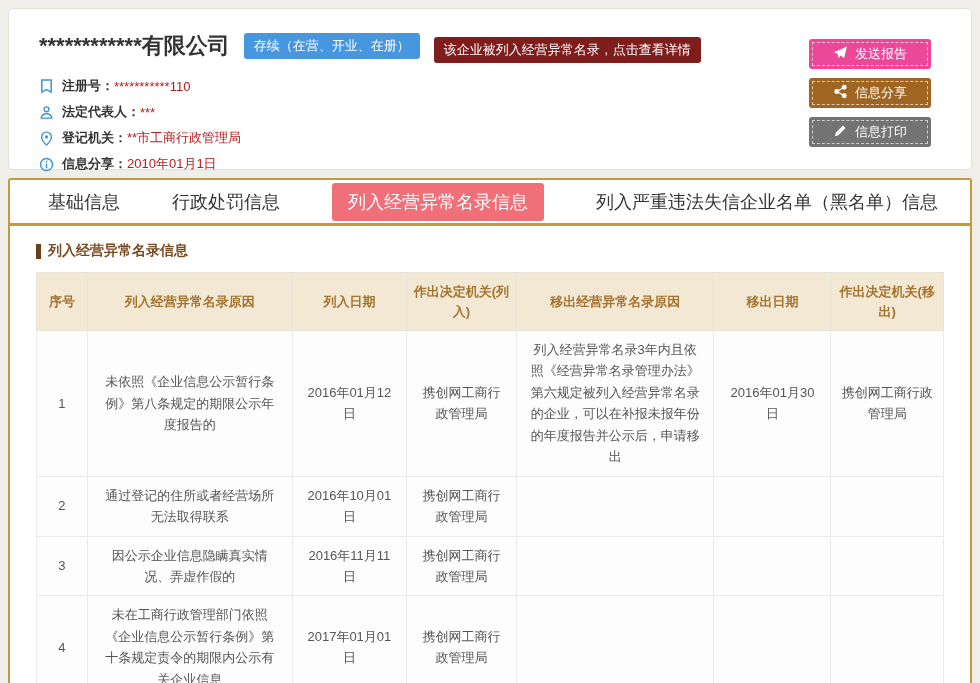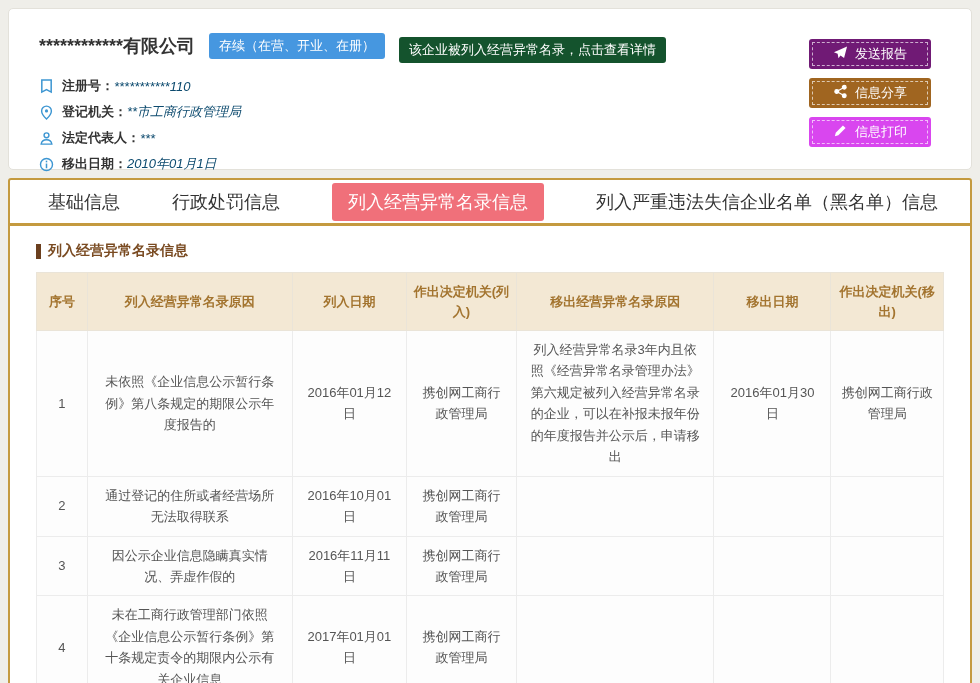--- a/index.html
+++ b/index.html
@@ -13,40 +13,40 @@
   .header-card {
     position:relative;
     margin:8px;
     background:#fff;
     border:1px solid #e3e1da;
     border-radius:5px;
     padding:20px 30px 16px 30px;
     height:162px;
   }
   .title-row { display:flex; align-items:center; }
-  .company-name { font-size:18px; font-weight:bold; color:#333; letter-spacing:0; }
+  .company-name { font-size:22px; font-weight:bold; color:#333; letter-spacing:0; }
   .badge { margin-left:14px; font-size:13px; color:#fff; padding:4px 10px; border-radius:3px; white-space:nowrap; }
   .badge-blue { background:#4697e0; }
-  .badge-red  { background:#14532d; cursor:pointer;margin-top:8px; }
+  .badge-red  { background:#7f1d1d; cursor:pointer;margin-top:8px; }
   .info-list { margin-top:10px; }
   .info-line { display:flex; align-items:center; height:26px; font-size:13px; }
   .info-line .ic { width:15px; height:15px; margin-right:8px; flex:0 0 15px; }
   .info-line .lbl { font-weight:bold; color:#333; }
-  .info-line .val { color:#0c4a6e;font-style:italic; }
+  .info-line .val { color:#b91c1c; }
   .action-col { position:absolute; top:30px; right:40px; width:122px; }
   .action-btn {
     display:flex; align-items:center; justify-content:center;
     width:122px; height:30px; margin-bottom:9px;
     color:#fff; font-size:13px; border:none; border-radius:3px;
     outline:1px dashed rgba(255,255,255,.65); outline-offset:-4px;
     cursor:pointer; gap:7px;
   }
-  .btn-report { background:#701a75; }
+  .btn-report { background:#ec4899; }
   .btn-share  { background:#a06520; }
-  .btn-print  { background:#d946ef; }
+  .btn-print  { background:#737373; }
   .action-btn svg { width:15px; height:15px; }
   
   .main-panel {
     margin:0 8px 8px 8px;
     background:#fff;
     border:2px solid #c49a3f;
     border-radius:3px;
   }
   .tab-bar { display:flex; align-items:center; height:46px; padding:0 12px; border-bottom:3px solid #c49a3f; }
   .tab {
@@ -89,46 +89,46 @@
         <svg viewBox="0 0 16 16">
             <path d="M3 1h10v13l-5-2.6L3 14z" fill="none" stroke="#3d96d2" stroke-width="1.6"></path>
           </svg>
       </span>
       <span class="lbl">注册号：</span>
       <span class="val">***********110</span>
     </div>
     <div class="info-line">
       <span class="ic">
         <svg viewBox="0 0 16 16">
+            <circle cx="8" cy="4.6" r="2.6" fill="none" stroke="#3d96d2" stroke-width="1.5"></circle>
+            <path d="M2.3 14c.5-3 2.8-4.6 5.7-4.6s5.2 1.6 5.7 4.6z" fill="none" stroke="#3d96d2" stroke-width="1.5"></path>
+          </svg>
+      </span>
+      <span class="lbl">法定代表人：</span>
+      <span class="val">***</span>
+    </div>
+    <div class="info-line">
+      <span class="ic">
+        <svg viewBox="0 0 16 16">
             <path d="M8 1.2a5.2 5.2 0 0 0-5.2 5.2C2.8 10 8 15 8 15s5.2-5 5.2-8.6A5.2 5.2 0 0 0 8 1.2z" fill="none" stroke="#3d96d2" stroke-width="1.5"></path>
             <circle cx="8" cy="6.3" r="1.7" fill="#3d96d2"></circle>
           </svg>
       </span>
       <span class="lbl">登记机关：</span>
       <span class="val">**市工商行政管理局</span>
-    </div>
-    <div class="info-line">
-      <span class="ic">
-        <svg viewBox="0 0 16 16">
-            <circle cx="8" cy="4.6" r="2.6" fill="none" stroke="#3d96d2" stroke-width="1.5"></circle>
-            <path d="M2.3 14c.5-3 2.8-4.6 5.7-4.6s5.2 1.6 5.7 4.6z" fill="none" stroke="#3d96d2" stroke-width="1.5"></path>
-          </svg>
-      </span>
-      <span class="lbl">法定代表人：</span>
-      <span class="val">***</span>
     </div>
     <div class="info-line">
       <span class="ic">
         <svg viewBox="0 0 16 16">
             <circle cx="8" cy="8" r="6.4" fill="none" stroke="#3d96d2" stroke-width="1.5"></circle>
             <rect x="7.2" y="7" width="1.6" height="5" fill="#3d96d2"></rect>
             <rect x="7.2" y="3.9" width="1.6" height="1.8" fill="#3d96d2"></rect>
           </svg>
       </span>
-      <span class="lbl">移出日期：</span>
+      <span class="lbl">信息分享：</span>
       <span class="val">2010年01月1日</span>
     </div>
   </div>
 
   <div class="action-col">
     <button class="action-btn btn-report">
       <span>
         <svg viewBox="0 0 16 16">
             <path d="M15 1.5L1 7.6l4 1.8.8 4.6 2.2-2.8 3.8 2.6z" fill="#fff"></path>
           </svg>

